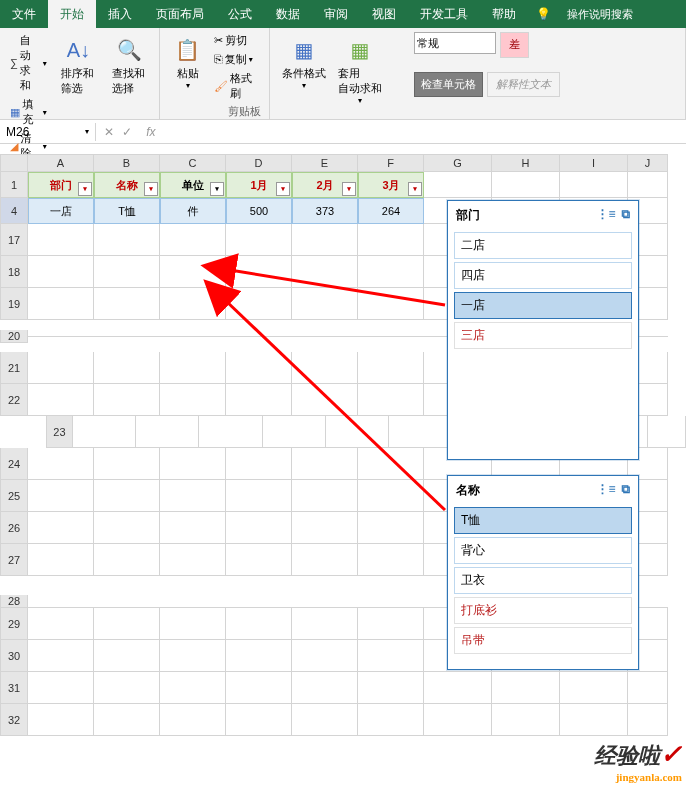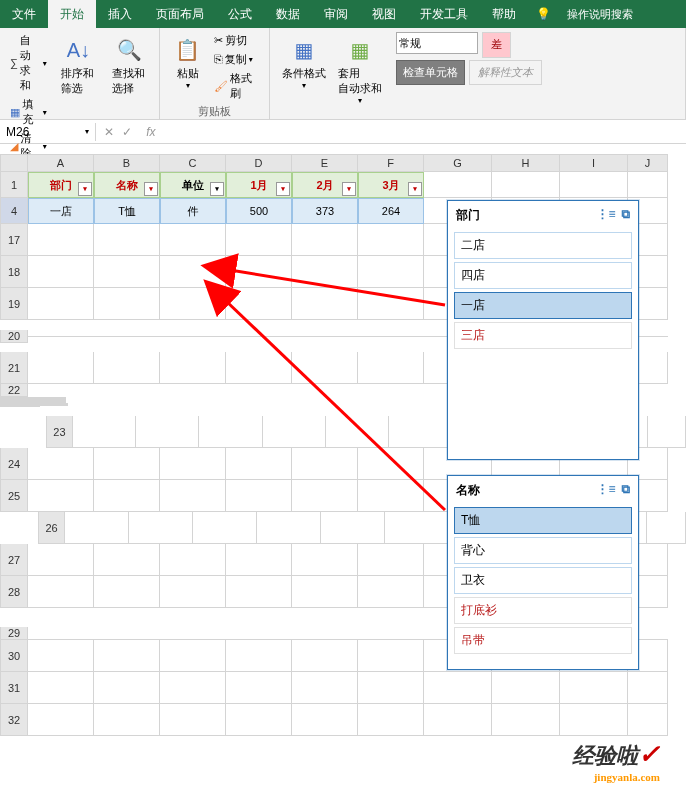--- a/index.html
+++ b/index.html
@@ -6,21 +6,21 @@
     body { font-family: "Microsoft YaHei", sans-serif; font-size: 12px; background: #fff; width: 686px; height: 793px; overflow: hidden; position: relative; }
     
     .ribbon-tabs { display: flex; background: #217346; height: 28px; align-items: stretch; }
     .tab { padding: 5px 12px; color: #fff; cursor: pointer; display: flex; align-items: center; }
     .tab.active { background: #f3f3f3; color: #217346; }
     .help-icon, .search-help { color: #fff; display: flex; align-items: center; padding: 0 8px; }
     .search-help { font-size: 11px; }
     
     .ribbon { background: #f3f3f3; border-bottom: 1px solid #d4d4d4; height: 92px; display: flex; }
     .ribbon-group { border-right: 1px solid #d4d4d4; padding: 4px 8px; display: flex; flex-direction: column; }
-    .ribbon-group-label { text-align: center; font-size: 11px; color: #666; margin-top: auto; padding-top: 2px; }
+    .ribbon-group-label { text-align: right; font-size: 11px; color: #666; margin-top: auto; padding-top: 2px; }
     .ribbon-btn { display: flex; align-items: center; gap: 2px; padding: 1px 2px; font-size: 11px; cursor: pointer; }
     .ribbon-btn-lg { display: flex; flex-direction: column; align-items: center; padding: 2px 4px; cursor: pointer; font-size: 11px; }
     .ribbon-icon-lg { width: 32px; height: 32px; display: flex; align-items: center; justify-content: center; font-size: 20px; }
     .dropdown-arrow { font-size: 8px; }
     .format-select { border: 1px solid #ababab; width: 82px; height: 22px; padding: 2px; font-size: 11px; margin-bottom: 4px; }
     .cell-check { background: #808080; color: #fff; padding: 4px 6px; font-size: 11px; border: 1px solid #666; }
     .style-box { border: 1px solid #d4d4d4; padding: 4px 8px; font-size: 11px; margin-left: 2px; }
     .style-bad { background: #ffc7ce; color: #9c0006; }
     .style-explain { color: #999; font-style: italic; }
     
@@ -52,21 +52,21 @@
     .slicer-2 { left: 447px; top: 475px; width: 192px; height: 195px; }
     .slicer-head { display: flex; justify-content: space-between; padding: 6px 8px; font-weight: bold; font-size: 12px; }
     .slicer-icons { display: flex; gap: 6px; color: #2e75b6; }
     .slicer-items { padding: 2px 6px; }
     .slicer-item { border: 1px solid #bdd7ee; padding: 4px 6px; margin-bottom: 3px; font-size: 12px; cursor: pointer; background: #fff; }
     .slicer-item.selected { background: #bdd7ee; border-color: #2e75b6; }
     .slicer-item.dim { color: #b91c1c; border-color: #e0e0e0; }
     
     .arrow-svg { position: absolute; pointer-events: none; z-index: 50; }
     
-    .watermark { position: absolute; right: 26px; bottom: 10px; font-family: serif; font-size: 22px; font-weight: bold; font-style: italic; color: #333; text-align: right; }
+    .watermark { position: absolute; right: 4px; bottom: 10px; font-family: serif; font-size: 22px; font-weight: bold; font-style: italic; color: #333; text-align: right; }
     .watermark-sub { font-size: 11px; color: #ff9900; font-style: normal; display: block; }
     .checkmark { color: #c00; font-size: 26px; }
   </style>
 </head>
 <body>
 
 <div class="ribbon-tabs">
   <div class="tab">文件</div>
   <div class="tab active">开始</div>
   <div class="tab">插入</div>
@@ -145,21 +145,21 @@
           <div class="ribbon-icon-lg" style="color:#4472c4">▦</div>
           <span>条件格式</span>
           <span class="dropdown-arrow">▾</span>
         </div>
       <div class="ribbon-btn-lg">
           <div class="ribbon-icon-lg" style="color:#70ad47">▦</div>
           <span style="white-space:pre">套用
 自动求和</span>
           <span class="dropdown-arrow">▾</span>
         </div>
-      <div style="display:flex;flex-direction:column;gap:2px;margin-left:6px">
+      <div style="display:flex;flex-direction:column;gap:14px;margin-left:24px">
         <div style="display:flex;gap:2px">
           <input class="format-select" value="常规" style="">
           <div class="style-box style-bad">差</div>
         </div>
         <div style="display:flex;gap:2px">
           <div class="cell-check">检查单元格</div>
           <div class="style-box style-explain">解释性文本</div>
         </div>
       </div>
     </div>
@@ -298,21 +298,21 @@
         <div class="cell col-B"></div>
         <div class="cell col-C"></div>
         <div class="cell col-D"></div>
         <div class="cell col-E"></div>
         <div class="cell col-F"></div>
         <div class="cell col-G"></div>
         <div class="cell col-H"></div>
         <div class="cell col-I"></div>
         <div class="cell col-J"></div>
       </div>
-      <div class="grid-row" style="height: 32px; flex-direction: column;">
+      <div class="grid-row" style="height: 32px;">
         <div class="row-header">22</div>
         <div class="cell col-A"></div>
         <div class="cell col-B"></div>
         <div class="cell col-C"></div>
         <div class="cell col-D"></div>
         <div class="cell col-E"></div>
         <div class="cell col-F"></div>
         <div class="cell col-G"></div>
         <div class="cell col-H"></div>
         <div class="cell col-I"></div>
@@ -350,21 +350,21 @@
         <div class="cell col-B"></div>
         <div class="cell col-C"></div>
         <div class="cell col-D"></div>
         <div class="cell col-E"></div>
         <div class="cell col-F"></div>
         <div class="cell col-G"></div>
         <div class="cell col-H"></div>
         <div class="cell col-I"></div>
         <div class="cell col-J"></div>
       </div>
-      <div class="grid-row" style="height: 32px; margin-left: 38px;">
+      <div class="grid-row" style="height: 32px;">
         <div class="row-header">26</div>
         <div class="cell col-A"></div>
         <div class="cell col-B"></div>
         <div class="cell col-C"></div>
         <div class="cell col-D"></div>
         <div class="cell col-E"></div>
         <div class="cell col-F"></div>
         <div class="cell col-G"></div>
         <div class="cell col-H"></div>
         <div class="cell col-I"></div>
@@ -376,34 +376,34 @@
         <div class="cell col-B"></div>
         <div class="cell col-C"></div>
         <div class="cell col-D"></div>
         <div class="cell col-E"></div>
         <div class="cell col-F"></div>
         <div class="cell col-G"></div>
         <div class="cell col-H"></div>
         <div class="cell col-I"></div>
         <div class="cell col-J"></div>
       </div>
-      <div class="grid-row" style="height: 32px;">
+      <div class="grid-row" style="height: 32px; align-items: flex-end;">
         <div class="row-header">28</div>
         <div class="cell col-A"></div>
         <div class="cell col-B"></div>
         <div class="cell col-C"></div>
         <div class="cell col-D"></div>
         <div class="cell col-E"></div>
         <div class="cell col-F"></div>
         <div class="cell col-G"></div>
         <div class="cell col-H"></div>
         <div class="cell col-I"></div>
         <div class="cell col-J"></div>
       </div>
-      <div class="grid-row" style="height: 32px; align-items: flex-end;">
+      <div class="grid-row" style="height: 32px;">
         <div class="row-header">29</div>
         <div class="cell col-A"></div>
         <div class="cell col-B"></div>
         <div class="cell col-C"></div>
         <div class="cell col-D"></div>
         <div class="cell col-E"></div>
         <div class="cell col-F"></div>
         <div class="cell col-G"></div>
         <div class="cell col-H"></div>
         <div class="cell col-I"></div>

